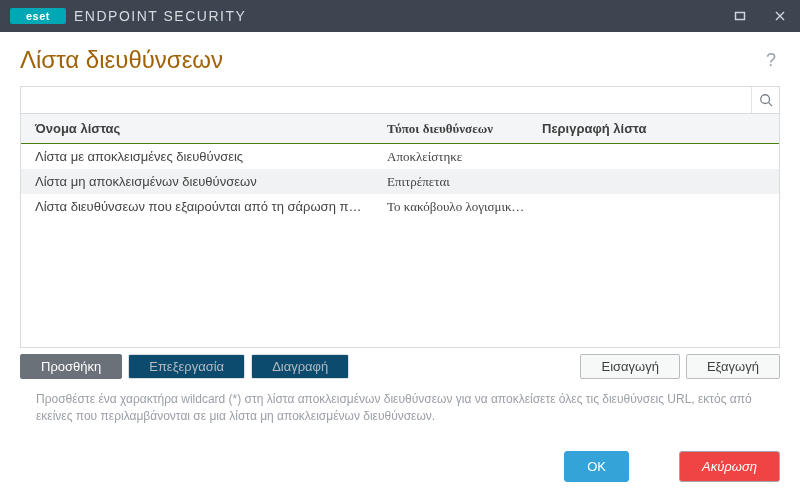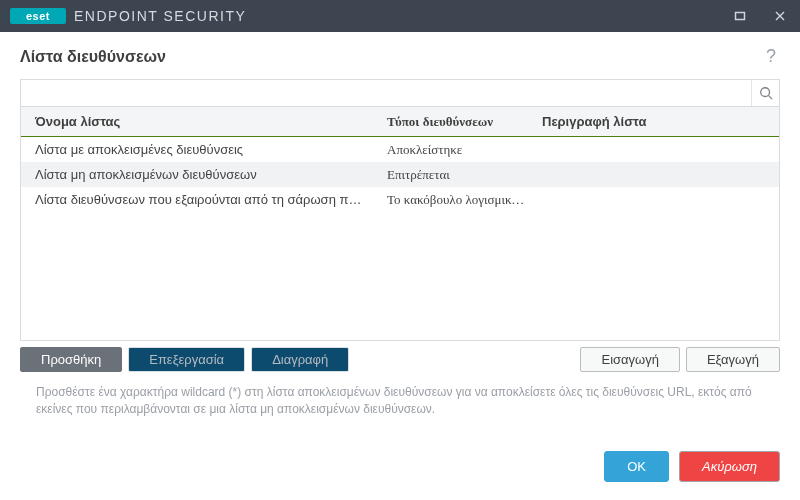--- a/index.html
+++ b/index.html
@@ -4,21 +4,21 @@
 <style>
   * { box-sizing: border-box; margin: 0; padding: 0; }
   html, body { width: 800px; height: 500px; overflow: hidden; font-family: "Segoe UI", Arial, sans-serif; font-size: 13px; color: #333; background: #fff; }
   .titlebar { height: 32px; background: #3d4550; display: flex; align-items: center; padding: 0 0 0 10px; color: #cfd4da; }
   .brand-badge { background: #00a7b5; color: #fff; font-weight: 700; font-size: 11px; letter-spacing: 0.5px; padding: 2px 16px; border-radius: 2px; margin-right: 8px; font-family: Arial, sans-serif; }
   .brand-name { font-size: 14px; letter-spacing: 1.5px; color: #d7dbe0; font-weight: 300; }
   .titlebar-spacer { flex: 1; }
   .titlebar-btn { width: 40px; height: 32px; display: flex; align-items: center; justify-content: center; color: #cfd4da; cursor: pointer; }
   .titlebar-btn svg { width: 12px; height: 12px; stroke: #cfd4da; stroke-width: 1.5; fill: none; }
   .header { display: flex; align-items: center; padding: 14px 20px 12px 20px; }
-  .header h1 { font-size: 16px; color: #404040; font-weight: 700; flex: 1; }
+  .header h1 { font-size: 24px; color: #a16207; font-weight: 400; flex: 1; }
   .help-icon { color: #9aa1a8; font-size: 18px; cursor: pointer; padding: 0 4px; }
   .content { padding: 0 20px; }
   .search-row { position: relative; border: 1px solid #d9dcde; background: #fff; height: 28px; display: flex; align-items: center; }
   .search-row input { border: none; outline: none; flex: 1; height: 100%; padding: 0 8px; font-size: 13px; }
   .search-row .sicon { width: 28px; display: flex; align-items: center; justify-content: center; color: #7a8088; border-left: 1px solid #e4e6e8; height: 100%; cursor: pointer; }
   .search-row .sicon svg { width: 14px; height: 14px; stroke: #7a8088; stroke-width: 1.5; fill: none; }
   .table-wrap { border: 1px solid #d9dcde; border-top: none; height: 234px; display: flex; flex-direction: column; }
   .thead { display: flex; background: #f4f5f6; border-bottom: 1px solid #4d7c0f; height: 30px; align-items: center; font-weight: 600; color: #3f3f3f; font-size: 13px; }
   .col1 { width: 360px; padding: 0 14px; }
   .col2 { width: 155px; padding: 0 6px; font-family: Liberation Serif, serif; }
@@ -27,21 +27,21 @@
   .trow { display: flex; height: 25px; align-items: center; font-size: 13px; color: #444; }
   .trow:nth-child(2) { background: #f1f2f3; }
   .trow .col1, .trow .col2, .trow .col3 { white-space: nowrap; overflow: hidden; text-overflow: ellipsis; }
   .btn-row { display: flex; gap: 6px; margin-top: 6px; align-items: center; }
   .btn-row .spacer { flex: 1; }
   .btn { border: 1px solid #b9bdc1; background: #f7f8f8; color: #3f3f3f; font-size: 13px; padding: 4px 20px; border-radius: 2px; cursor: pointer; }
   .btn.primary-dark { background: #6a7179; border-color: #6a7179; color: #fff; }
   .btn.disabled { background: #0c4a6e; border-color: #dcdfe1; color: #b6bbc0; cursor: default; }
   .hint { color: #9a9fa5; font-size: 12px; line-height: 1.45; padding: 12px 20px 0 20px; margin-left: 16px; }
   .footer { position: absolute; bottom: 0; left: 0; right: 0; padding: 16px 20px 18px 0; display: flex; justify-content: flex-end; gap: 10px; }
-  .fbtn { font-size: 13px; padding: 7px 22px; border-radius: 3px; cursor: pointer; border: 1px solid transparent; }
+  .fbtn { font-size: 13px; padding: 7px 22px; border-radius: 3px; cursor: pointer; border: 1px solid transparent; margin-left: 40px; }
   .fbtn.ok { background: #34a3d7; color: #fff; border-color: #34a3d7; }
   .fbtn.cancel { background: #ef4444; color: #fff; border-color: #9fa5ab; font-style: italic; }
 </style>
 </head>
 <body>
 
 <div class="titlebar">
   <span class="brand-badge">eset</span>
   <span class="brand-name">ENDPOINT SECURITY</span>
   <span class="titlebar-spacer"></span>

